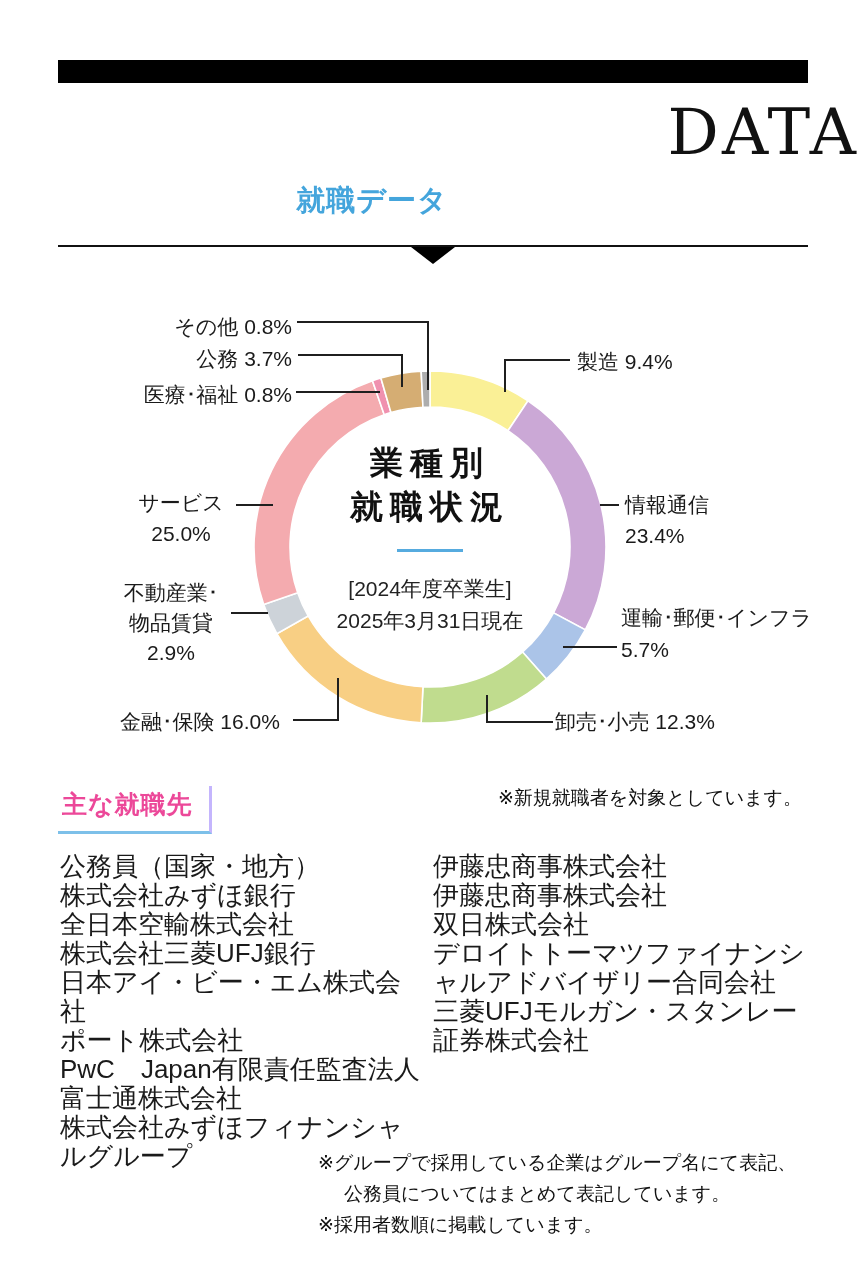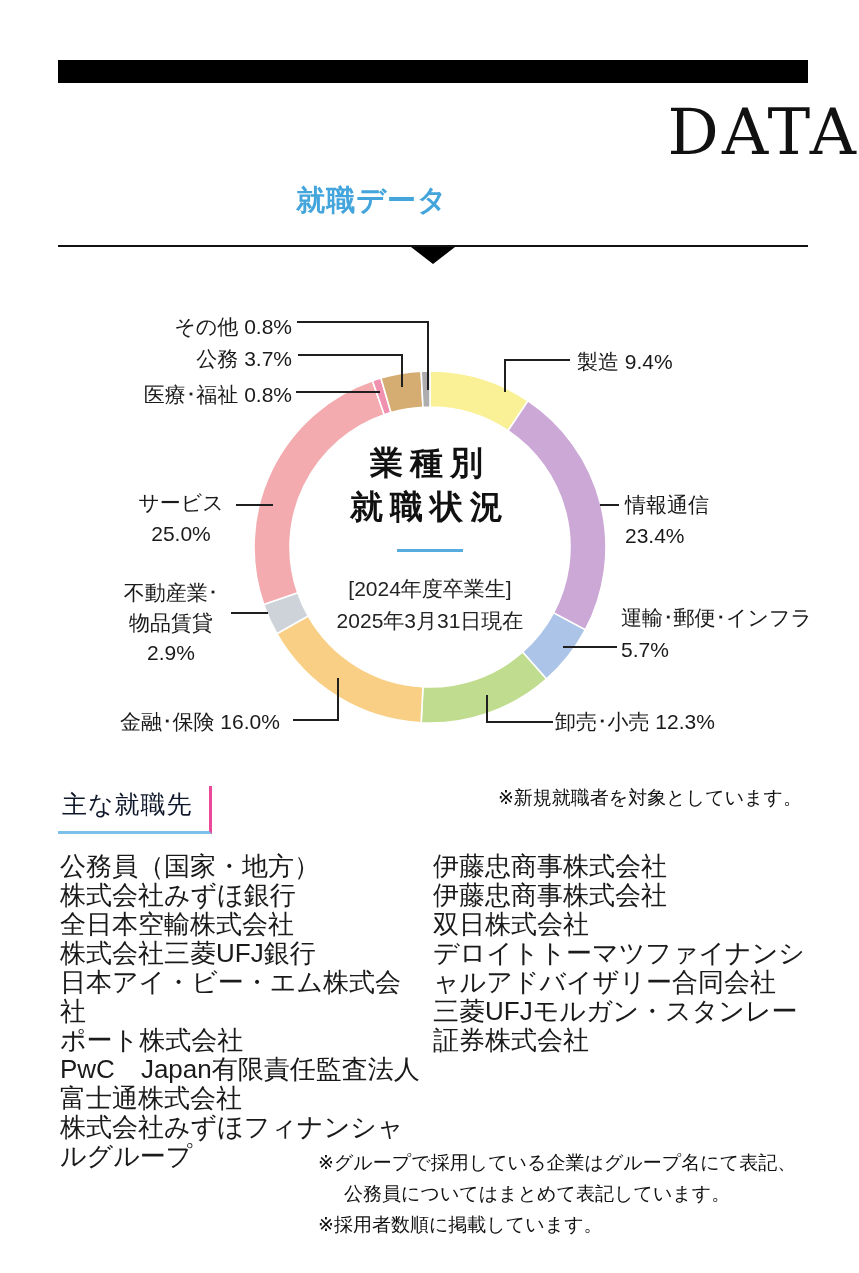--- a/index.html
+++ b/index.html
@@ -39,22 +39,22 @@
   .co-service{left:129px;top:487px;width:104px;text-align:center;}
   .co-fudosan{left:114px;top:569px;width:114px;text-align:center;line-height:30px;margin-top:9px;}
   .co-kinyu{left:120px;top:706px;}
   .co-seizo{left:577px;top:346px;}
   .co-joho{left:625px;top:489px;}
   .co-unyu{left:621px;top:602px;line-height:32px;}
   .co-oroshi{left:555px;top:706px;}
   .employers-heading{
     position:absolute;left:58px;top:786px;
     padding:2px 16px 10px 4px;
-    border-right:3px solid #ec4899;border-bottom:3px solid #7dc0e9;
-    font-size:25px;font-weight:normal;color:#0f172a;letter-spacing:1px;
+    border-right:3px solid #c4b5fd;border-bottom:3px solid #7dc0e9;
+    font-size:25px;font-weight:bold;color:#ec4899;letter-spacing:1px;
   }
   .new-grads-note{position:absolute;right:57px;top:785px;font-size:19px;color:#111;}
   .company-col{
     position:absolute;top:852px;margin:0;padding:0;list-style:none;
     font-size:26px;line-height:29px;color:#1a1a1a;word-break:break-all;
   }
   .col-left{left:60px;width:365px;}
   .col-right{left:433px;width:372px;}
   .footnotes{
     position:absolute;left:318px;top:1147px;margin:0;padding:0;list-style:none;

